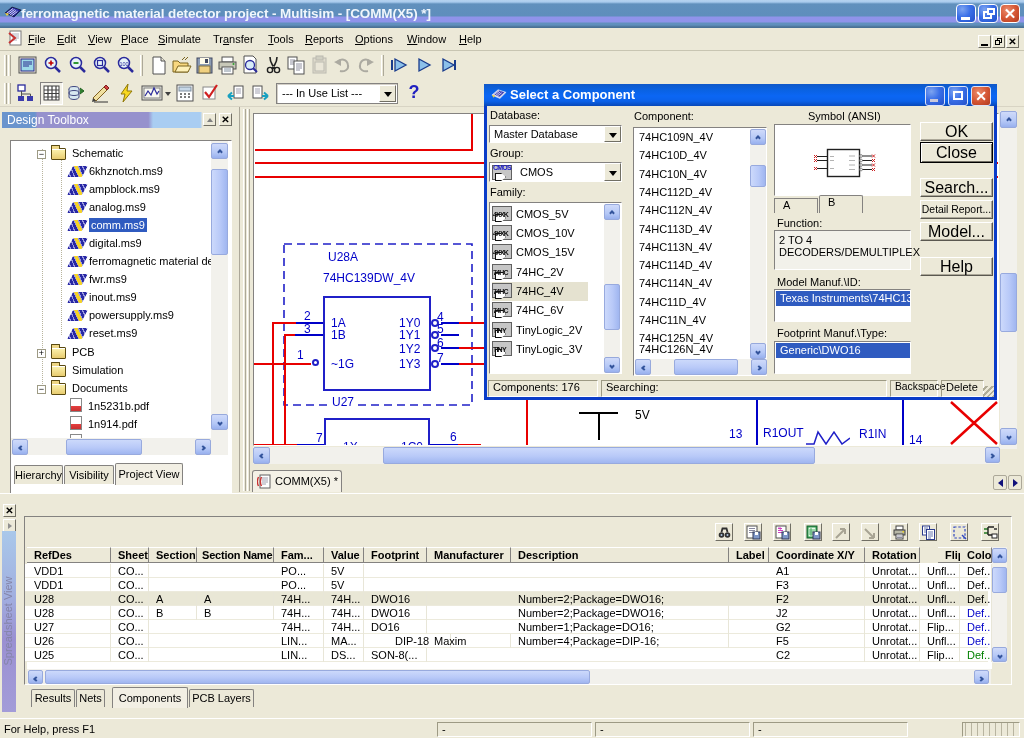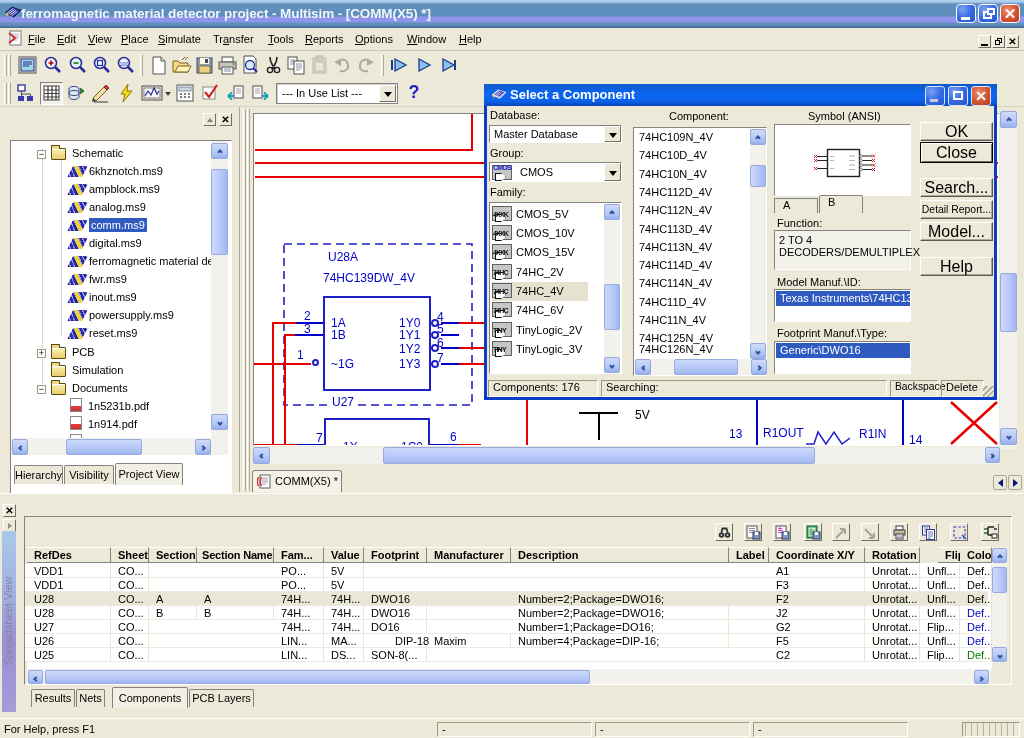--- a/index.html
+++ b/index.html
@@ -285,20 +285,23 @@
       </svg></div>
  <div class="abs" style="left:276px;top:3px;width:122px;height:21px;background:#fff;border:1px solid #848280;box-shadow:inset 1px 1px 0 #d4d0c8;">
    <span style="position:absolute;left:5px;top:3px;font-size:11px;">--- In Use List ---</span>
    <div class="combobtn" style="right:1px;top:1px;height:17px;">
         <div class="arrow-dn" style="position:absolute;left:4px;top:6px;border-top-color:#000;"></div>
       </div>
  </div>
  <div class="abs" style="left:404px;top:2px;width:20px;height:22px;color:#2020c0;font-size:18px;font-weight:bold;text-align:center;">?</div>
 </div>
 <div class="abs" id="designbox">
+ <div id="dbhead">
+      <span class="t">Design Toolbox</span>
+    </div>
  <div class="minibtn" style="left:203px;top:6px;">
       <div style="position:absolute;left:3px;top:4px;width:0;height:0;border-left:3px solid transparent;border-right:3px solid transparent;border-bottom:4px solid #808080;"></div>
     </div>
  <div class="minibtn" style="left:219px;top:6px;font-weight:bold;font-size:10px;line-height:12px;">✕</div>
  <div id="treebox">
   <div style="position:absolute;left:31px;top:8px;width:1px;height:245px;border-left:1px dotted #b8b49c;"></div>
   <div style="position:absolute;left:50px;top:14px;width:1px;height:180px;border-left:1px dotted #b8b49c;"></div>
 
   <div class="titem" style="left:26px;top:4px;"><span class="ebox">−</span></div>
   <div class="titem" style="left:40px;top:4px;"><span class="folder"></span><span style="margin-left:6px;">Schematic</span></div>
@@ -661,21 +664,21 @@
   <div class="fitem" style="top:60px;"><span class="cicon c74"></span>74HC_2V</div>
   <div class="fitem" style="top:79px;background:#e5e2d0;width:96px;"><span class="cicon c74"></span>74HC_4V</div>
   <div class="fitem" style="top:98px;"><span class="cicon c74"></span>74HC_6V</div>
   <div class="fitem" style="top:118px;"><span class="cicon ct"></span>TinyLogic_2V</div>
   <div class="fitem" style="top:137px;"><span class="cicon ct"></span>TinyLogic_3V</div>
   <div class="sbtrack-v" style="left:114px;top:1px;width:16px;height:169px;"></div>
   <div class="sbbtn" style="left:114px;top:1px;width:16px;height:16px;"><div class="chv chv-up"></div></div>
   <div class="sbthumb-v" style="left:114px;top:81px;width:16px;height:46px;"></div>
   <div class="sbbtn" style="left:114px;top:154px;width:16px;height:16px;"><div class="chv chv-dn"></div></div>
  </div>
- <span class="dlbl" style="left:147px;top:4px;margin-left:35px;">Component:</span>
+ <span class="dlbl" style="left:147px;top:4px;">Component:</span>
  <div class="dbox" style="left:146px;top:21px;width:134px;height:249px;">
   <div class="litem" style="left:5px;top:0px;">74HC109N_4V</div>
   <div class="litem" style="left:5px;top:18px;">74HC10D_4V</div>
   <div class="litem" style="left:5px;top:37px;">74HC10N_4V</div>
   <div class="litem" style="left:5px;top:55px;">74HC112D_4V</div>
   <div class="litem" style="left:5px;top:73px;">74HC112N_4V</div>
   <div class="litem" style="left:5px;top:92px;">74HC113D_4V</div>
   <div class="litem" style="left:5px;top:110px;">74HC113N_4V</div>
   <div class="litem" style="left:5px;top:128px;">74HC114D_4V</div>
   <div class="litem" style="left:5px;top:146px;">74HC114N_4V</div>

